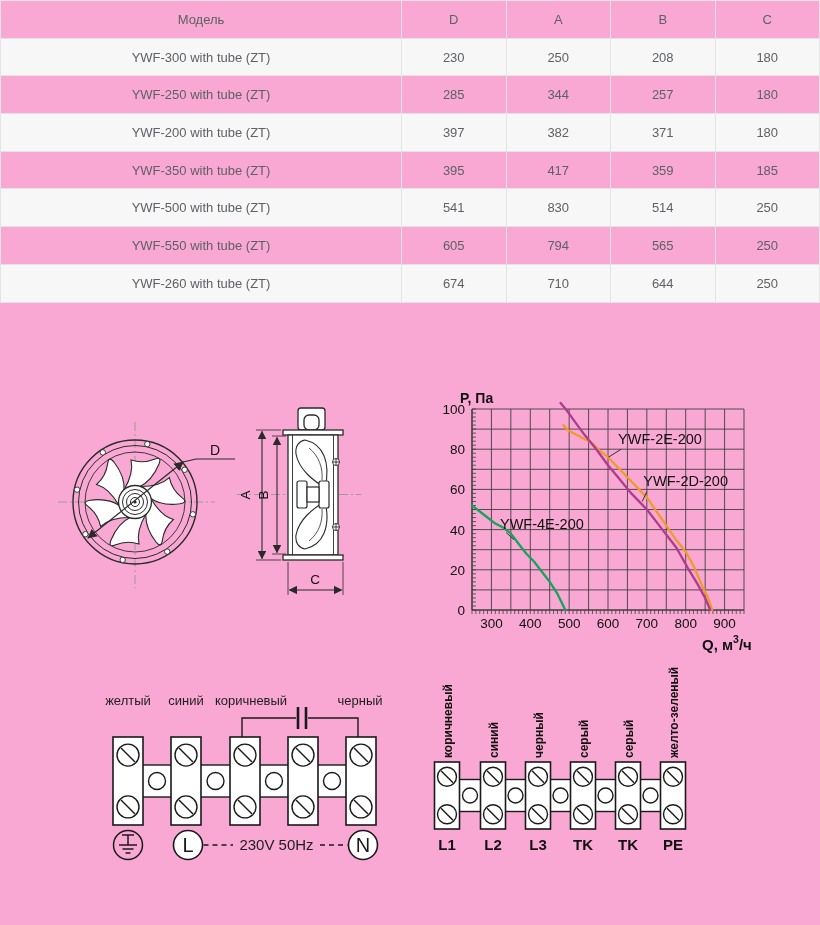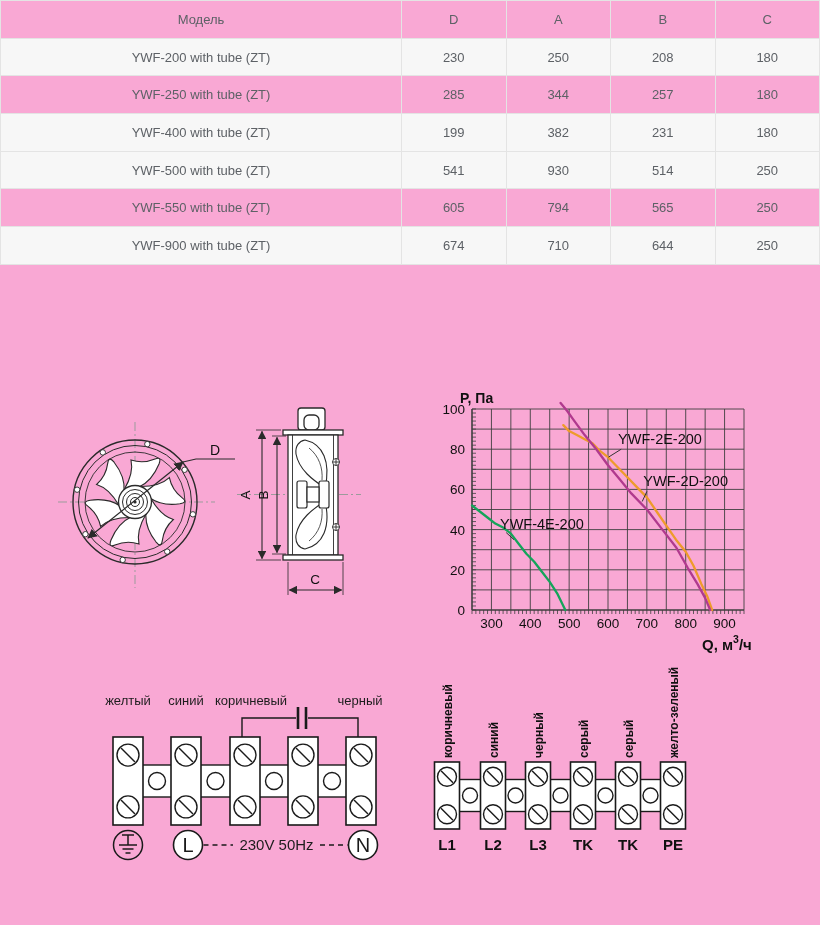--- a/index.html
+++ b/index.html
@@ -36,56 +36,63 @@
         <tr id="spec-head">
           <th style="width: 400px;">Модель</th>
           <th>D</th>
           <th>A</th>
           <th>B</th>
           <th>C</th>
         </tr>
       </thead>
     <tbody id="spec-body">
         <tr class="alt">
-          <td>YWF-200 with tube (ZT)</td>
+          <td>YWF-300 with tube (ZT)</td>
           <td>230</td>
           <td>250</td>
           <td>208</td>
           <td>180</td>
         </tr>
         <tr>
           <td>YWF-250 with tube (ZT)</td>
           <td>285</td>
           <td>344</td>
           <td>257</td>
           <td>180</td>
         </tr>
         <tr class="alt">
-          <td>YWF-400 with tube (ZT)</td>
-          <td>199</td>
+          <td>YWF-200 with tube (ZT)</td>
+          <td>397</td>
           <td>382</td>
-          <td>231</td>
+          <td>371</td>
           <td>180</td>
+        </tr>
+        <tr>
+          <td>YWF-350 with tube (ZT)</td>
+          <td>395</td>
+          <td>417</td>
+          <td>359</td>
+          <td>185</td>
         </tr>
         <tr class="alt">
           <td>YWF-500 with tube (ZT)</td>
           <td>541</td>
-          <td>930</td>
+          <td>830</td>
           <td>514</td>
           <td>250</td>
         </tr>
         <tr>
           <td>YWF-550 with tube (ZT)</td>
           <td>605</td>
           <td>794</td>
           <td>565</td>
           <td>250</td>
         </tr>
         <tr class="alt">
-          <td>YWF-900 with tube (ZT)</td>
+          <td>YWF-260 with tube (ZT)</td>
           <td>674</td>
           <td>710</td>
           <td>644</td>
           <td>250</td>
         </tr>
       </tbody>
   </table>
 
   
   <svg class="abs" style="left:50px;top:410px" width="210" height="200" viewBox="0 0 210 200">

